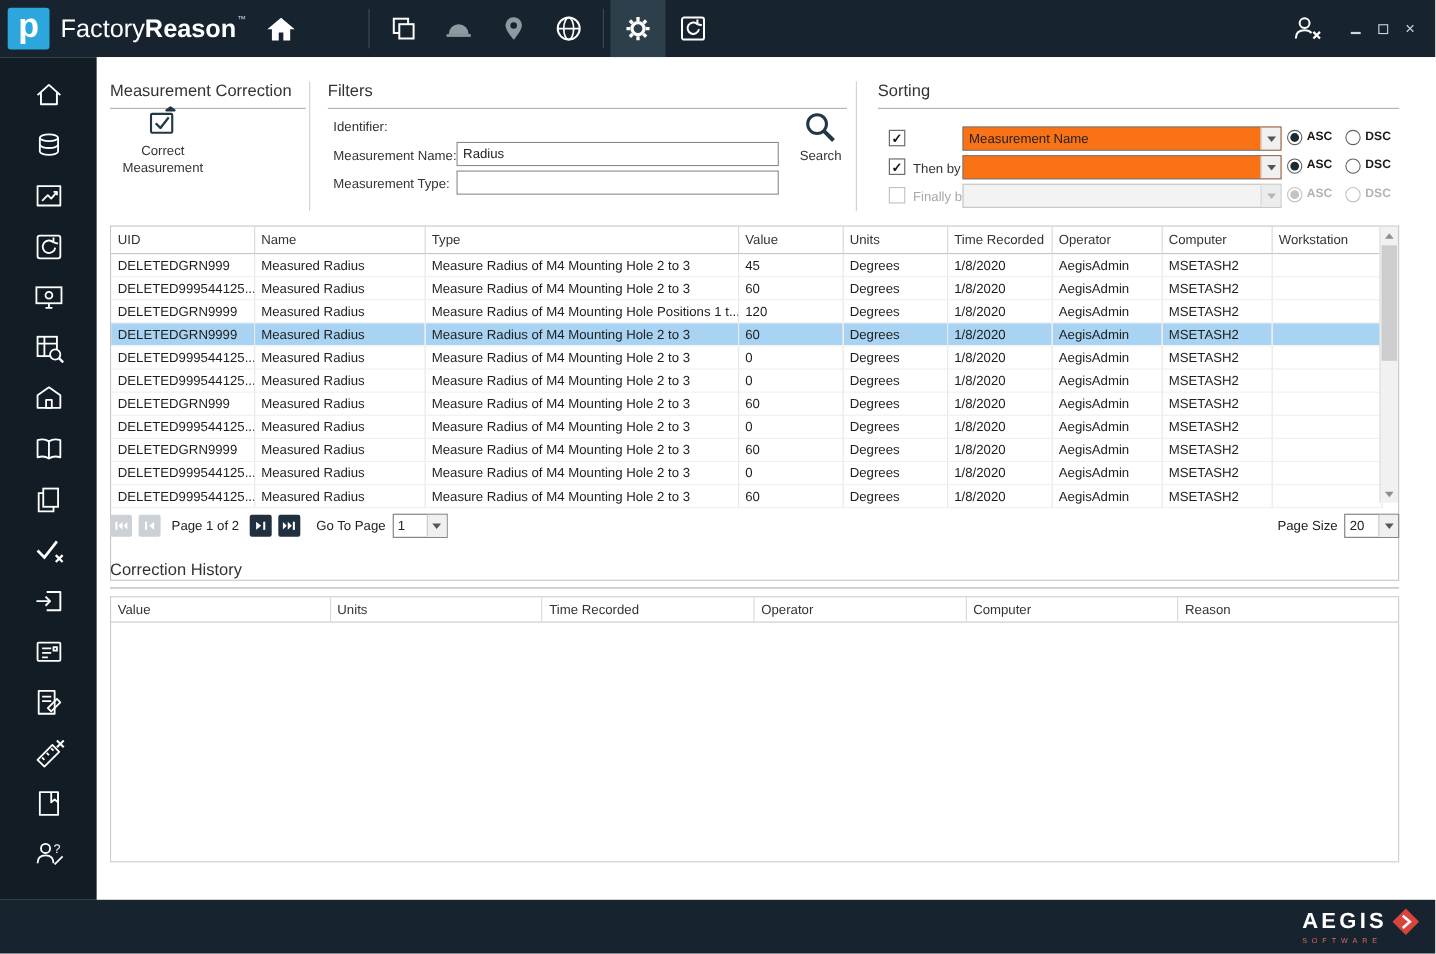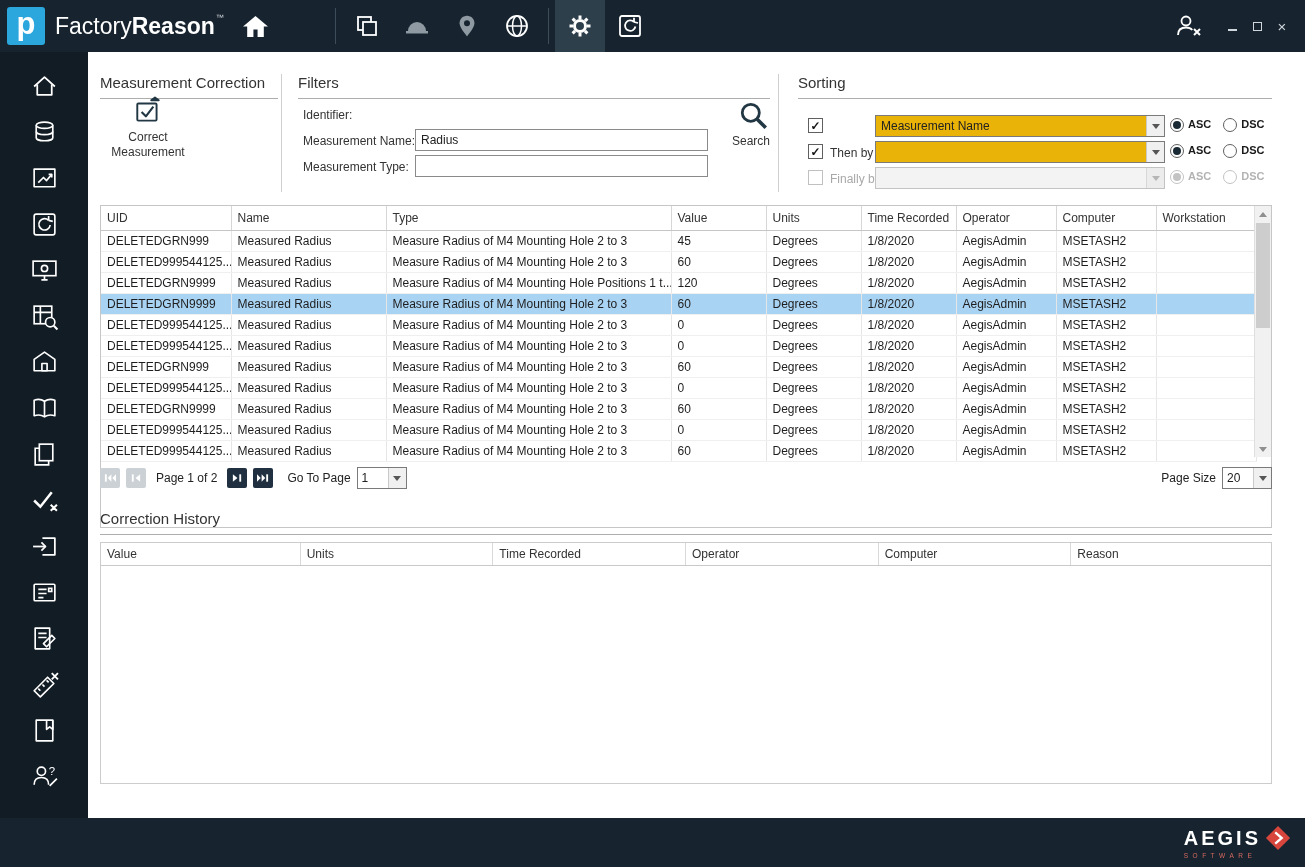--- a/index.html
+++ b/index.html
@@ -39,30 +39,30 @@
 .mc-block{position:absolute;left:12px;top:22px;width:178px;}
 .ribbon-btn{position:absolute;left:10px;top:44px;width:100px;height:82px;display:flex;flex-direction:column;align-items:center;background:none;border:none;cursor:pointer;color:#333;font-size:12px;}
 .ribbon-btn .lbl{margin-top:4px;text-align:center;line-height:1.25;width:90px;}
 
 
 .filters{position:absolute;left:210px;top:22px;width:472px;}
 .f-rows{position:absolute;left:0;top:29px;width:472px;}
 .f-row{position:relative;height:26px;}
 .f-label{position:absolute;left:5px;top:5px;font-size:12px;color:#333;}
 .f-input{position:absolute;left:117px;top:0;width:293px;height:22px;border:1px solid #8a8a8a;padding:2px 5px;font-size:12px;font-family:inherit;color:#222;background:#fff;}
-.search-btn{position:absolute;left:424px;top:26px;width:48px;height:56px;background:none;border:none;cursor:pointer;display:flex;flex-direction:column;align-items:flex-end;color:#333;font-size:12px;}
+.search-btn{position:absolute;left:424px;top:26px;width:48px;height:56px;background:none;border:none;cursor:pointer;display:flex;flex-direction:column;align-items:center;color:#333;font-size:12px;}
 .search-btn .lbl{margin-top:2px;}
 
 
 .sorting{position:absolute;left:710px;top:22px;width:474px;}
 .sort-rows{position:absolute;left:0;top:40px;width:474px;}
 .sort-row{position:relative;height:26px;}
 .cb{position:absolute;left:10px;top:4px;width:15px;height:15px;border:1px solid #5f5f5f;background:#fff;display:inline-flex;align-items:center;justify-content:center;font-size:12px;font-weight:bold;color:#111;cursor:pointer;}
 .sort-label{position:absolute;left:32px;top:6px;font-size:12px;color:#333;white-space:nowrap;}
-.combo{position:absolute;left:77px;top:1px;width:290px;height:22px;border:1px solid #7a7a7a;background:#eab308;display:flex;align-items:center;cursor:pointer;}
+.combo{position:absolute;left:77px;top:1px;width:290px;height:22px;border:1px solid #7a7a7a;background:#f97316;display:flex;align-items:center;cursor:pointer;}
 .combo-val{flex:1;padding:0 5px;font-size:12px;color:#222;overflow:hidden;white-space:nowrap;}
 .combo-btn{width:18px;height:100%;background:#f0f0f0;border-left:1px solid #c9c9c9;display:flex;align-items:center;justify-content:center;}
 .tri{width:0;height:0;border-left:4px solid transparent;border-right:4px solid transparent;border-top:5px solid #555;}
 .radio-group{position:absolute;left:372px;top:4px;display:flex;gap:4px;white-space:nowrap;}
 .radio{width:14px;height:14px;border:1px solid #5f5f5f;border-radius:50%;background:#fff;display:inline-block;cursor:pointer;}
 .radio.on::after{content:"";display:block;width:8px;height:8px;border-radius:50%;background:#192a35;margin:2px;}
 .rlabel{font-size:11px;font-weight:bold;color:#1a1a1a;margin-right:8px;}
 .sort-row.disabled .cb{border-color:#c0c0c0;}
 .sort-row.disabled .sort-label{color:#a8a8a8;}
 .sort-row.disabled .combo{border-color:#c3c3c3;background:#f3f3f3;}

